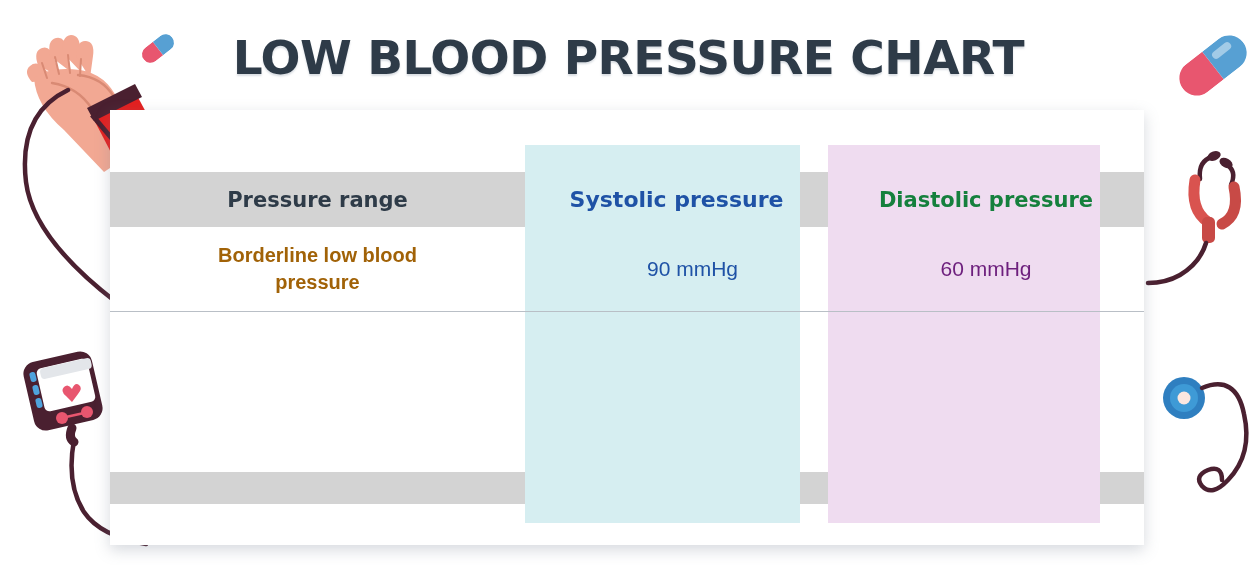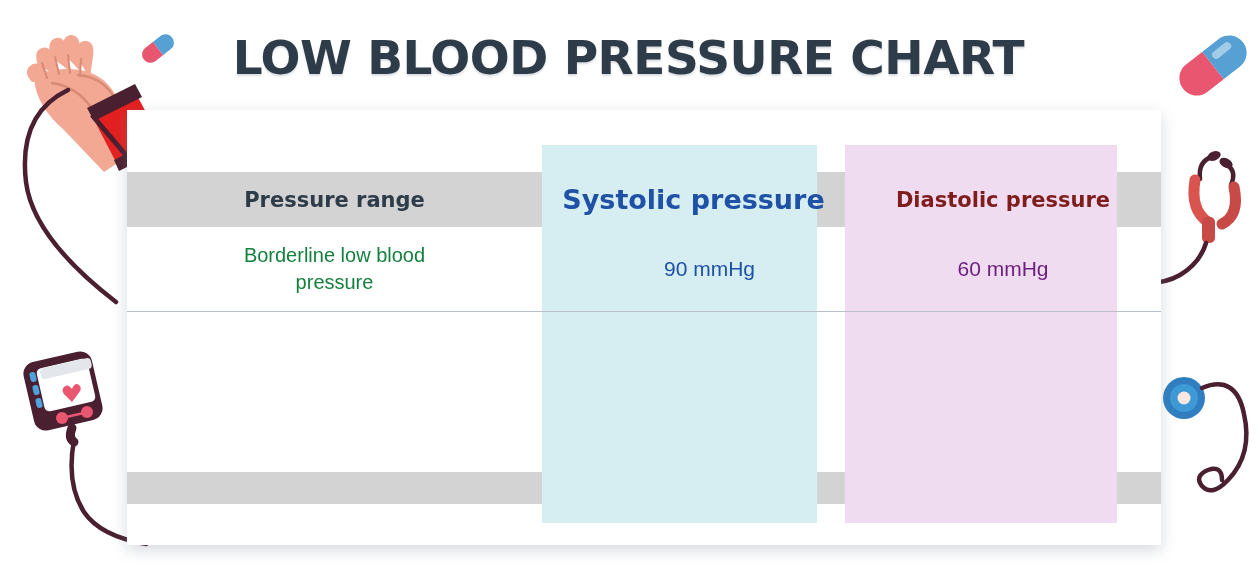--- a/index.html
+++ b/index.html
@@ -57,21 +57,20 @@
   #pill-left  { left: 140px; top: 40px;  width: 36px; height: 17px; }
   #pill-right { left: 1175px; top: 48px; width: 76px; height: 35px; }
 
   
   #table-card {
     position: absolute;
     left: 110px; top: 110px;
     width: 1034px; height: 435px;
     background: #ffffff;
     box-shadow: 0 5px 14px rgba(120,130,145,0.30);
-    margin-left: 17px;
   }
 
   
   .col-band {
     position: absolute;
     top: 35px;
     height: 378px;
   }
   #band-systolic  { left: 415px; width: 275px; background: #d6eef1; }
   #band-diastolic { left: 718px; width: 272px; background: #efdcf0; }
@@ -109,39 +108,40 @@
 
   
   tr.head-row th { height: 55px; padding: 0; }
   .h-range {
     font-family: "DejaVu Sans", sans-serif;
     font-size: 21px; font-weight: bold;
     color: #2e3b48;
   }
   .h-sys {
     font-family: "DejaVu Sans", sans-serif;
-    font-size: 27px; font-weight: bold;
+    font-size: 22px; font-weight: bold;
     color: #1f52a6;
   }
   .h-dia {
     font-family: "DejaVu Sans", sans-serif;
     font-size: 21px; font-weight: bold;
-    color: #7f1d1d;
+    color: #15803d;
   }
 
   
   tr.data-row td {
     height: 84px;
     padding: 0 14px;
     border-bottom: 1px solid #b9bfc6;
   }
   tr.data-row td.cell-range {
     font-size: 20px;
-    color: #15803d;
+    color: #a16207;
     line-height: 1.35;
+    font-weight: bold;
   }
   tr.data-row td.cell-sys {
     font-size: 21px;
     color: #1f52a6;
     padding-left: 46px;
   }
   tr.data-row td.cell-dia {
     font-size: 21px;
     color: #6d1f7d;
   }

